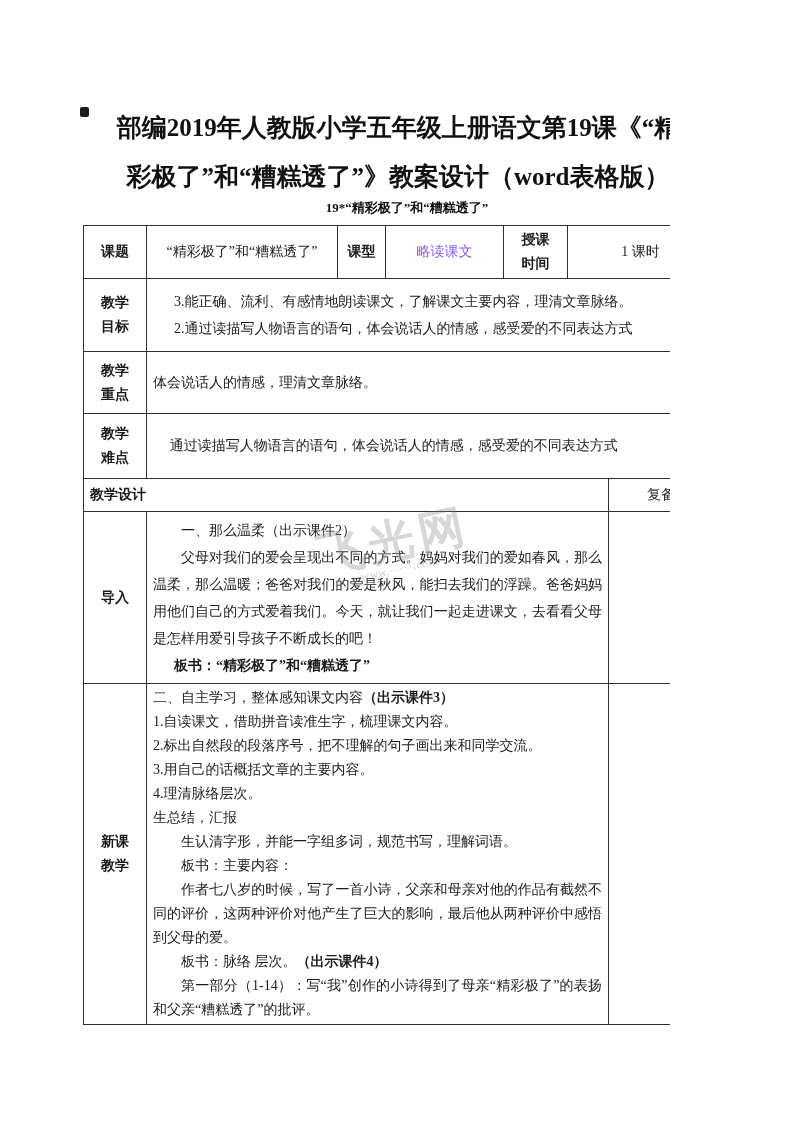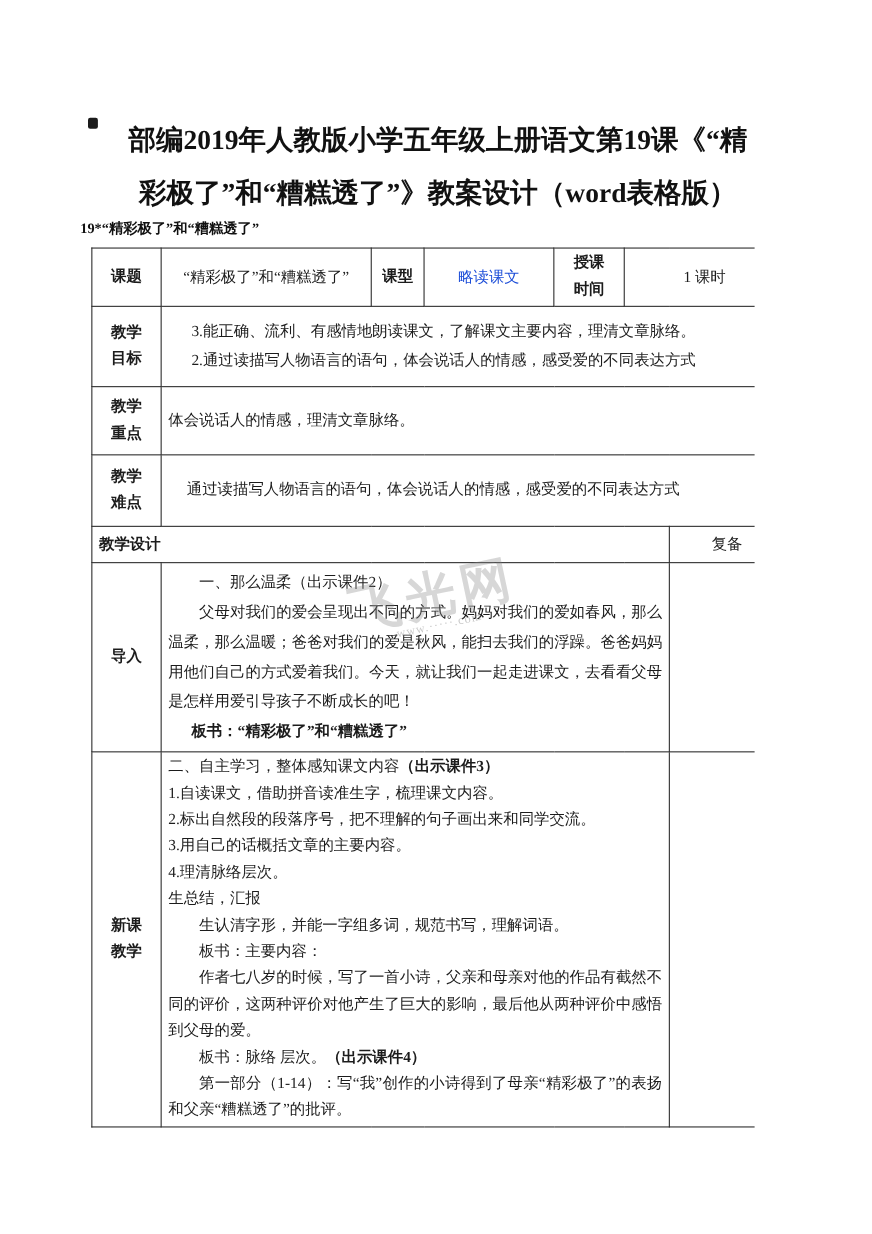--- a/index.html
+++ b/index.html
@@ -3,55 +3,54 @@
 <meta charset="utf-8">
 <style>
   html,body { margin:0; padding:0; background:#ffffff; }
   .page {
     position:relative;
     width:670px; height:1122px;
     background:#ffffff;
     font-family:"Liberation Serif","DejaVu Serif",serif;
     color:#1c1c1c;
     overflow:hidden;
-    padding-left:16px;
   }
   .scan-artifact {
     position:absolute; left:80px; top:107px;
     width:9px; height:10px; background:#1b1b1b; border-radius:2px;
   }
   .doc-title {
     position:absolute; top:103px; left:83px; width:630px;
     text-align:center; font-weight:bold; font-size:25px;
     line-height:49px; color:#111;
   }
   .doc-subtitle {
-    position:absolute; top:199px; left:73px; width:630px;
-    font-weight:bold; font-size:13px; color:#111;
+    position:absolute; top:199px; left:92px; width:630px;
+    text-align:center; font-weight:bold; font-size:13px; color:#111;
   }
   table.lesson {
     position:absolute; top:225px; left:83px; width:630px;
     border-collapse:collapse; table-layout:fixed;
     font-size:14px; color:#1c1c1c;
   }
   table.lesson td { border:1px solid #2e2e2e; padding:2px 6px; vertical-align:middle; }
   tr.r1 { height:45px; }
   tr.r2 { height:73px; }
   tr.r3 { height:62px; }
   tr.r4 { height:65px; }
   tr.r5 { height:33px; }
   tr.r6 { height:172px; }
   tr.r7 { height:337px; }
   .label-cell {
     font-weight:bold; text-align:center;
     white-space:pre-line; line-height:24px; padding:2px;
   }
   .bold-center { font-weight:normal; text-align:center; }
   .center { text-align:center; }
-  .gray { color:#1d4ed8; }
+  .gray { color:#8b5cf6; }
   .goals-cell { vertical-align:top; padding:7px 10px 2px 6px; line-height:27px; }
   .goal-line { text-indent:1.5em; }
   .kp-cell { padding-left:8px; line-height:24px; }
   .diff-cell { padding-left:8px; line-height:24px; text-indent:1.2em; }
   .design-title-cell { font-weight:bold; text-align:left; padding-right:90px; }
   .content-cell { vertical-align:top; padding:5px 10px 3px 6px; text-align:justify; }
   .intro-cell { line-height:27px; }
   .new-cell { line-height:24px;margin-left:15px; }
   .indent-2 { text-indent:2em; }
   .indent-15 { text-indent:1.5em; }

